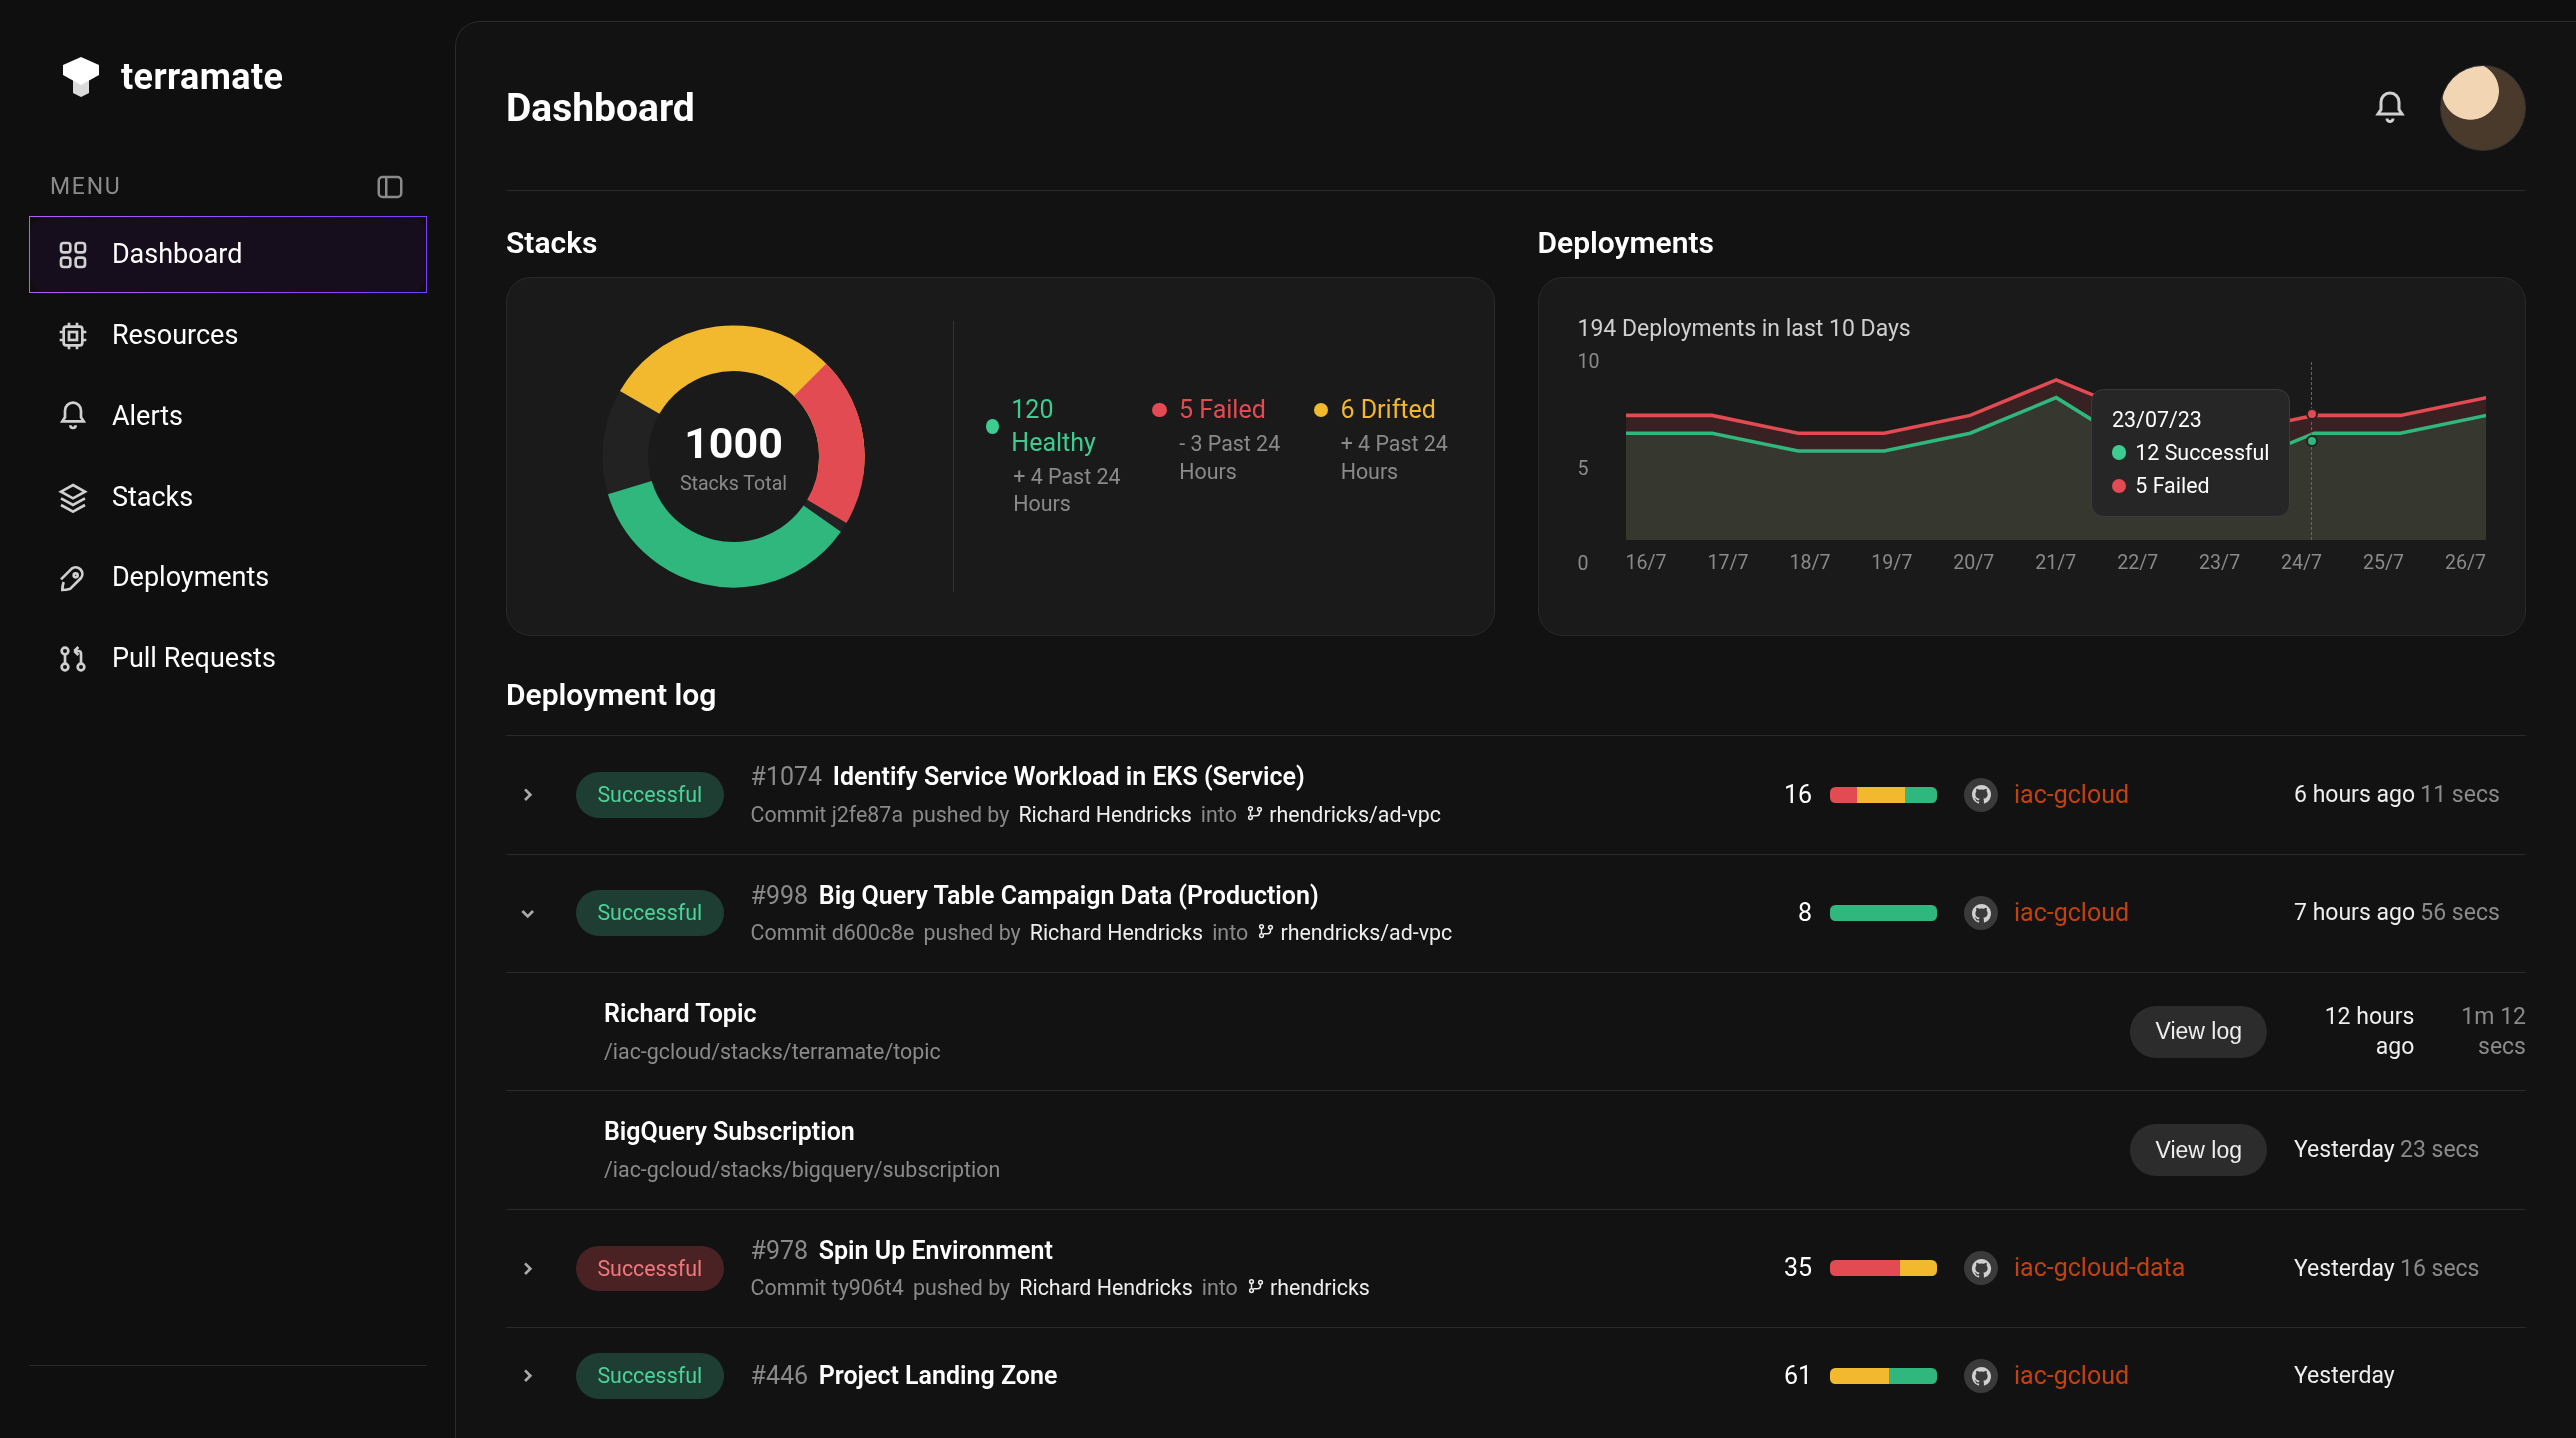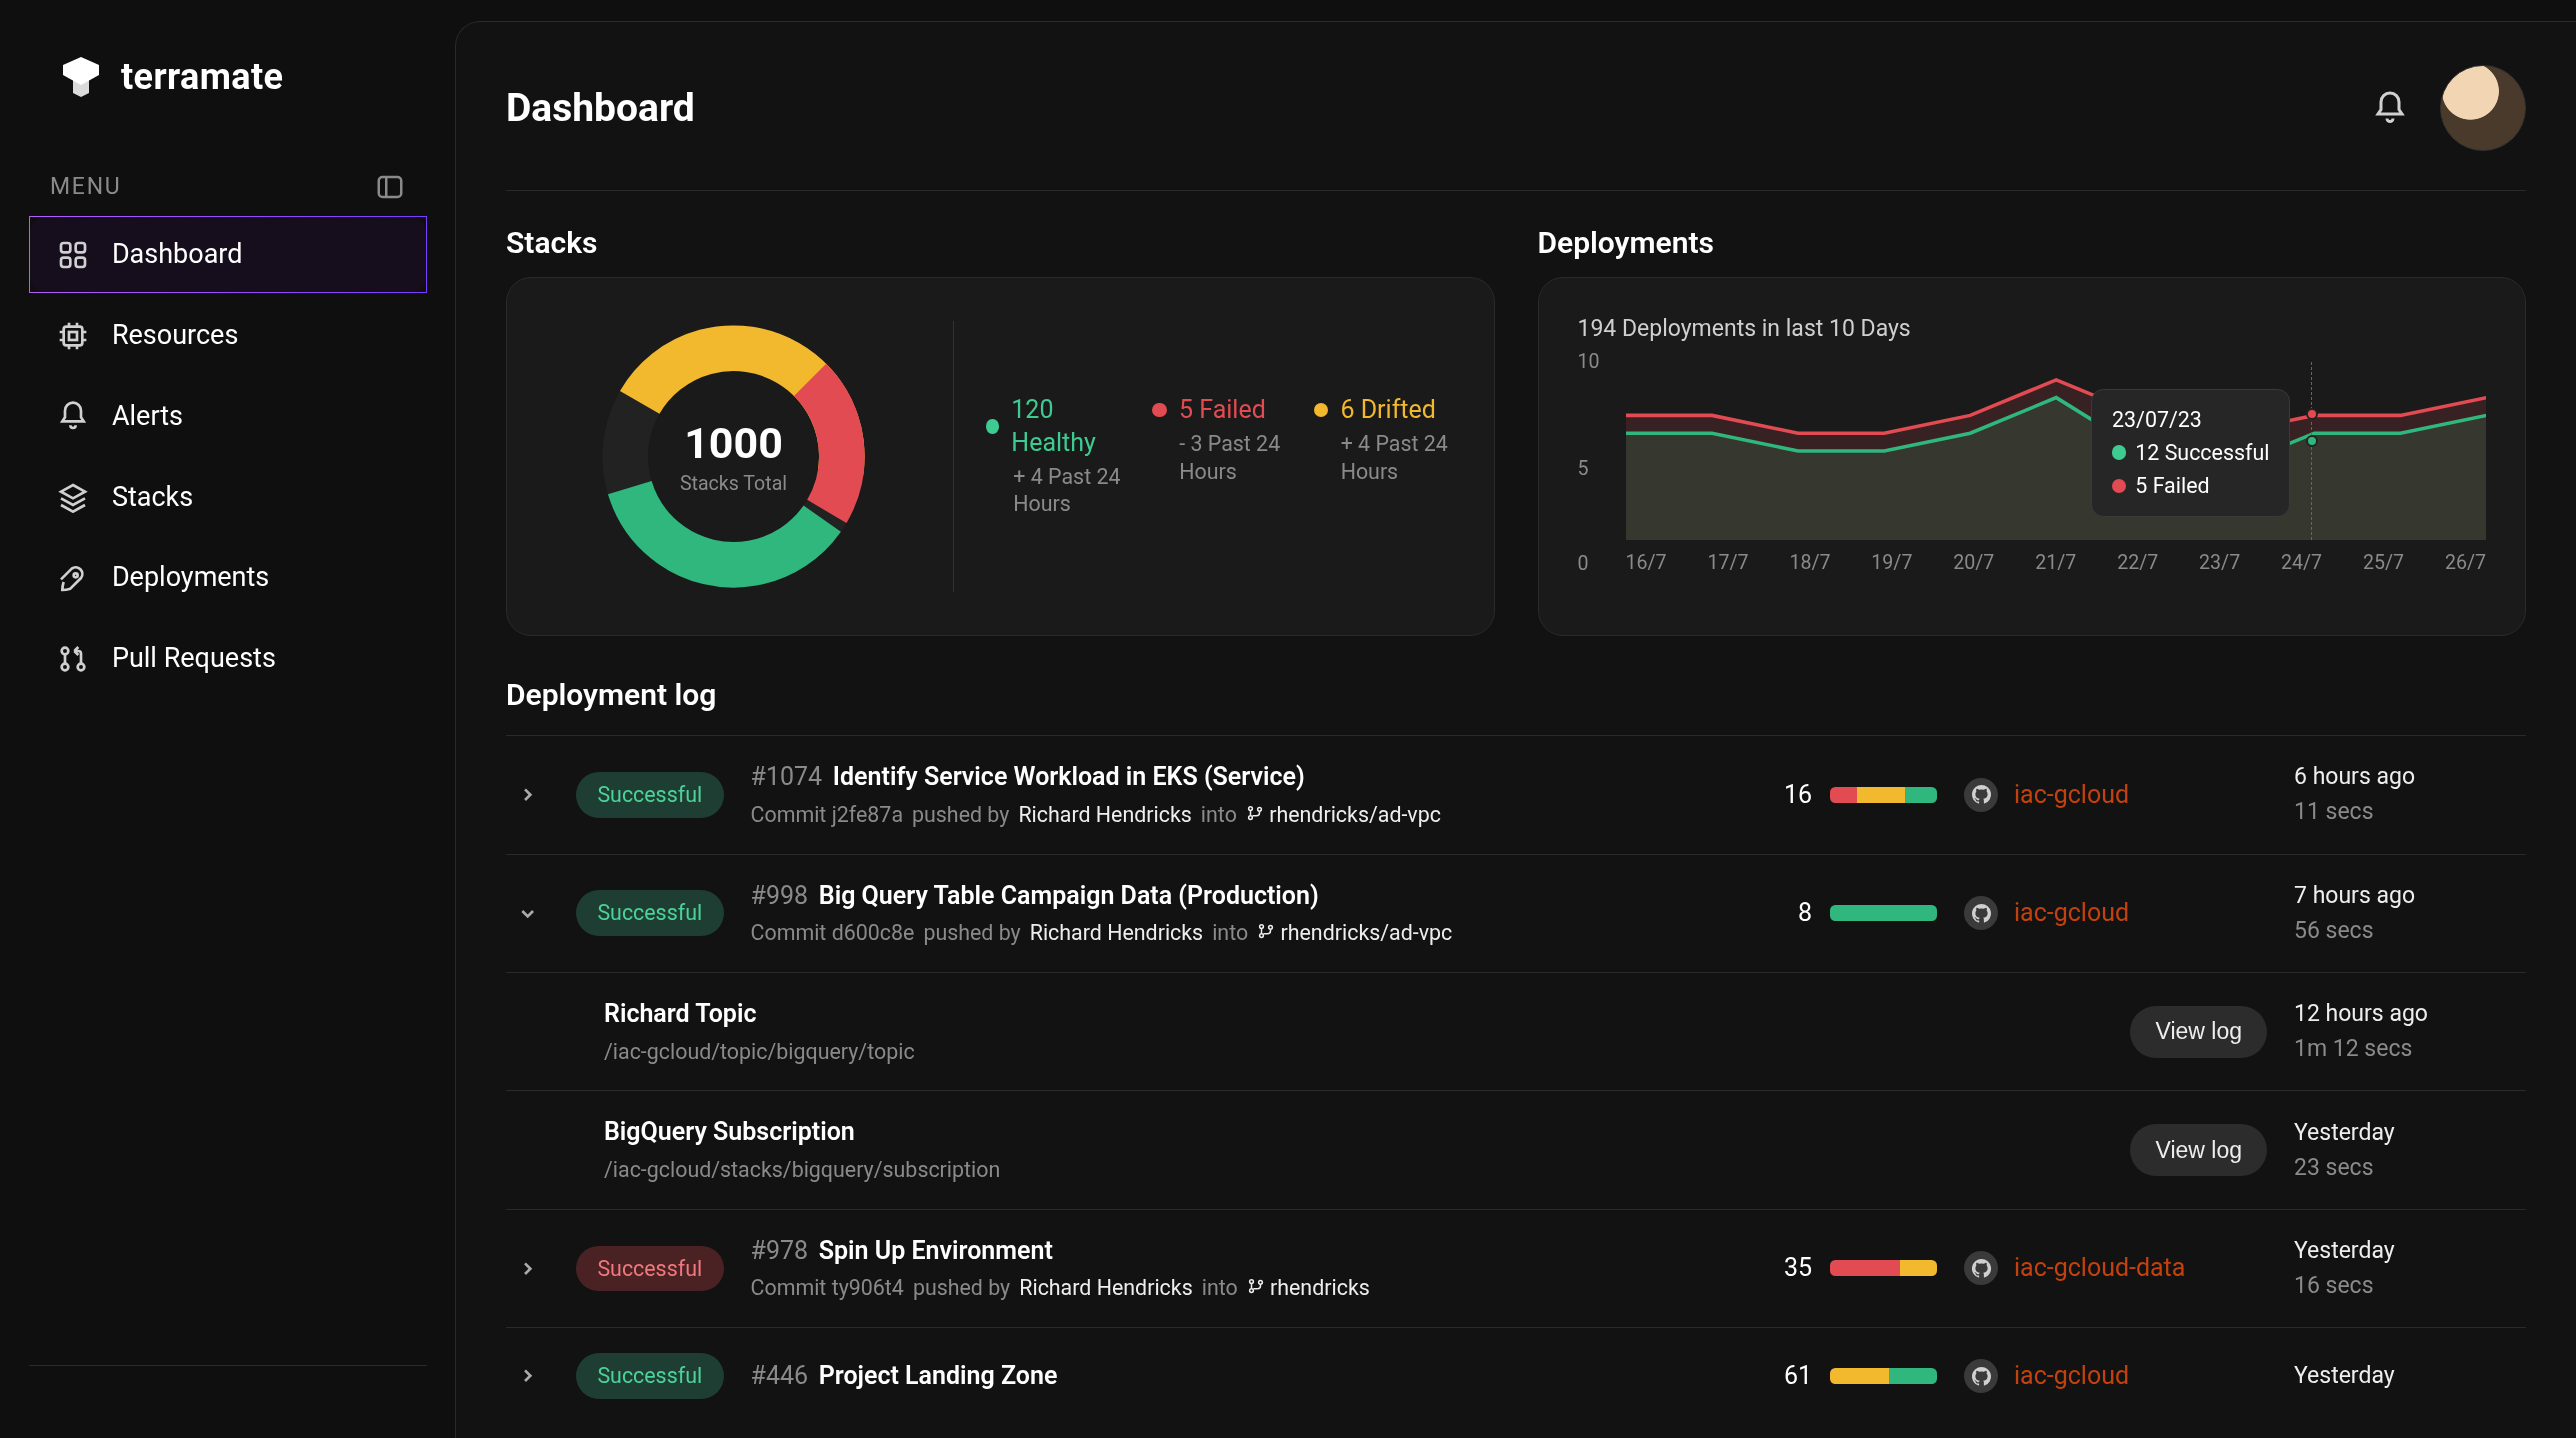--- a/index.html
+++ b/index.html
@@ -88,21 +88,21 @@
   .title-line .ttl{font-weight:600;}
   .commit-line{font-size:21.4px;color:var(--muted);display:flex;align-items:center;gap:9px;flex-wrap:wrap;}
   .commit-line .person{color:#eee;}
   .commit-line .branch{color:#eee;display:inline-flex;align-items:center;gap:5.3px;}
   .count-col{width:205px;display:flex;align-items:center;gap:18px;justify-content:flex-end;}
   .count-num{font-size:25px;}
   .bar{width:107px;height:16px;border-radius:5.3px;overflow:hidden;display:flex;}
   .bar span{height:100%;}
   .repo-col{width:303px;display:flex;align-items:center;gap:16px;color:#c2410c;}
   .repo-col .ghost{width:34px;height:34px;border-radius:50%;background:#3a3a3a;display:flex;align-items:center;justify-content:center;}
-  .time-col{width:232px;display:flex;flex-direction:column;gap:5.3px;font-size:23px;}
+  .time-col{width:232px;display:flex;flex-direction:row;gap:5.3px;font-size:23px;text-align:right;}
   .time-col .ago{color:#eee;}
   .time-col .dur{color:var(--muted);}
   .viewlog{background:#2c2c2c;color:#eee;border:none;border-radius:890px;padding:12.5px 25px;font-size:23px;cursor:pointer;margin-left:auto;}
   .subtitle{font-size:25px;font-weight:600;}
   .subpath{font-size:21.4px;color:var(--muted);}
   .headings{display:flex;gap:43px;margin-bottom:14.3px;}
   .headings > div{font-size:30px;font-weight:600;}
   .icon svg{display:block;}
 </style>
 </head>
@@ -390,21 +390,21 @@
             <span>iac-gcloud</span>
           </div>
       <div class="time-col">
             <span class="ago">7 hours ago</span>
             <span class="dur">56 secs</span>
           </div>
         </div>
         <div class="log-row log-sub">
       <div class="main-col">
         <div class="subtitle">Richard Topic</div>
-        <div class="subpath">/iac-gcloud/topic/bigquery/topic</div>
+        <div class="subpath">/iac-gcloud/stacks/terramate/topic</div>
       </div>
       <button class="viewlog">View log</button>
       <div class="time-col">
             <span class="ago">12 hours ago</span>
             <span class="dur">1m 12 secs</span>
           </div>
         </div>
         <div class="log-row log-sub">
       <div class="main-col">
         <div class="subtitle">BigQuery Subscription</div>

